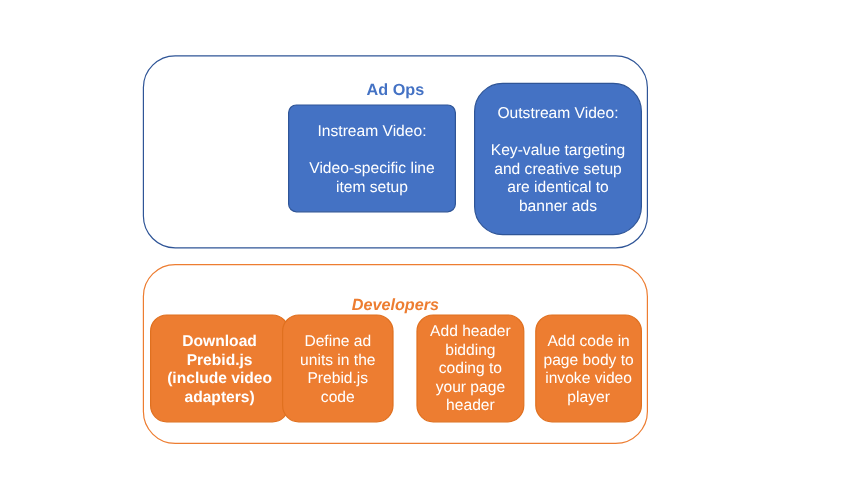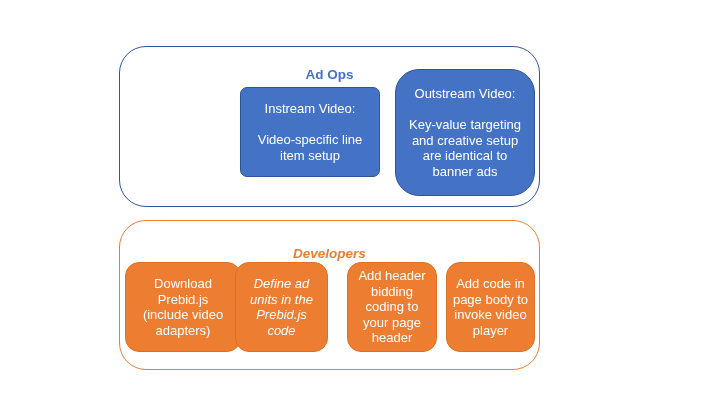--- a/index.html
+++ b/index.html
@@ -74,25 +74,25 @@
     <div class="shape blue tall" style="left:275px; top:22px; width:140px; height:127px;">Outstream Video:
 
 Key-value targeting
 and creative setup
 are identical to
 banner ads</div>
   </div>
 
   <div class="group orange" style="left:95px; top:196px; width:421px; height:150px;">
     <div class="group-title orange" style="top:13px;">Developers</div>
-    <div class="shape orange" style="left:5px; top:41px; width:116px; height:90px;">Download
+    <div class="shape orange" style="left:5px; top:41px; width:116px; height:90px;font-weight:bold;">Download
 Prebid.js
 (include video
 adapters)</div>
-    <div class="shape orange" style="left:115px; top:41px; width:93px; height:90px;font-style:italic;">Define ad
+    <div class="shape orange" style="left:115px; top:41px; width:93px; height:90px;">Define ad
 units in the
 Prebid.js
 code</div>
     <div class="shape orange" style="left:227px; top:41px; width:90px; height:90px;">Add header
 bidding
 coding to
 your page
 header</div>
     <div class="shape orange" style="left:326px; top:41px; width:89px; height:90px;">Add code in
 page body to

